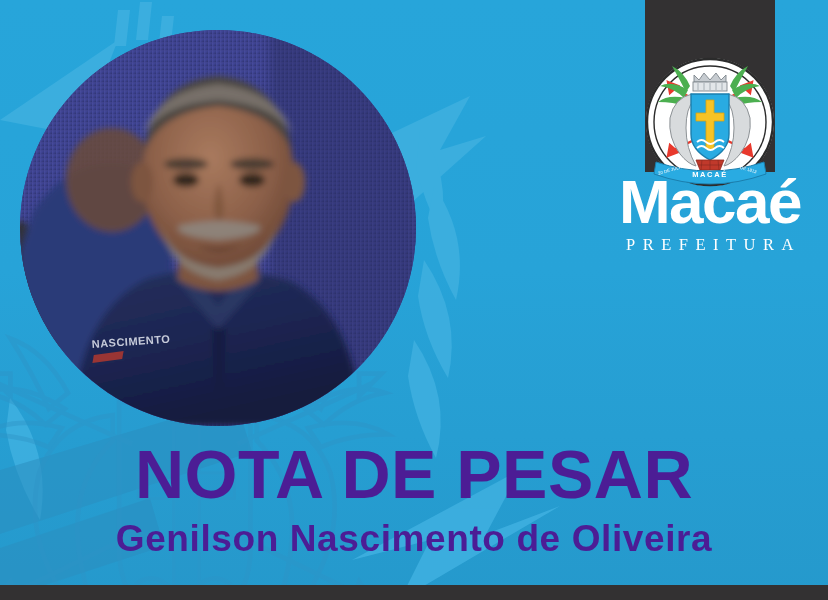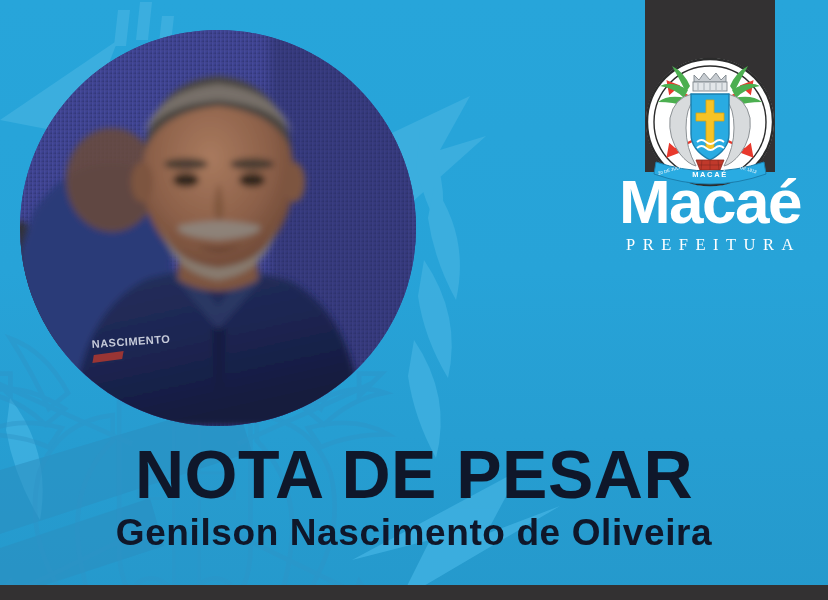--- a/index.html
+++ b/index.html
@@ -82,37 +82,37 @@
     letter-spacing:7.5px;
     margin-top:2px;
     padding-left:7px;
   }
 
   
   .headline{
     position:absolute;
     left:0; right:0; top:440px;
     text-align:center;
-    color:#0f172a;
+    color:#4c1d95;
   }
   .headline .title{
     font-family:"Liberation Sans", sans-serif;
     font-size:68px;
     font-weight:bold;
     letter-spacing:0.5px;
     line-height:1.0;
     text-shadow:0 0 1px rgba(0,0,0,.04);
   }
   .headline .person{
     font-family:"Liberation Sans", sans-serif;
     font-size:37px;
     font-weight:bold;
     letter-spacing:0.6px;
     line-height:1.05;
-    margin-top:6px;
+    margin-top:12px;
   }
 
   
   .bottomband{
     position:absolute;
     left:0; bottom:0;
     width:828px; height:15px;
     background:#333132;
   }
 </style>

